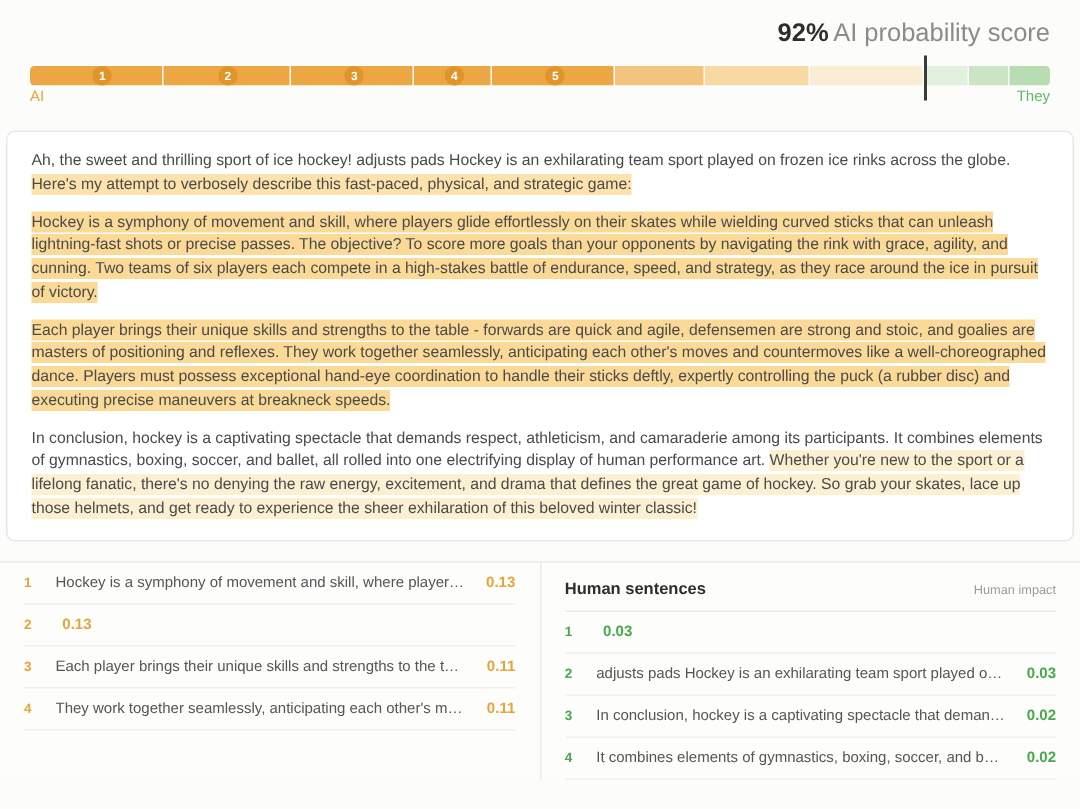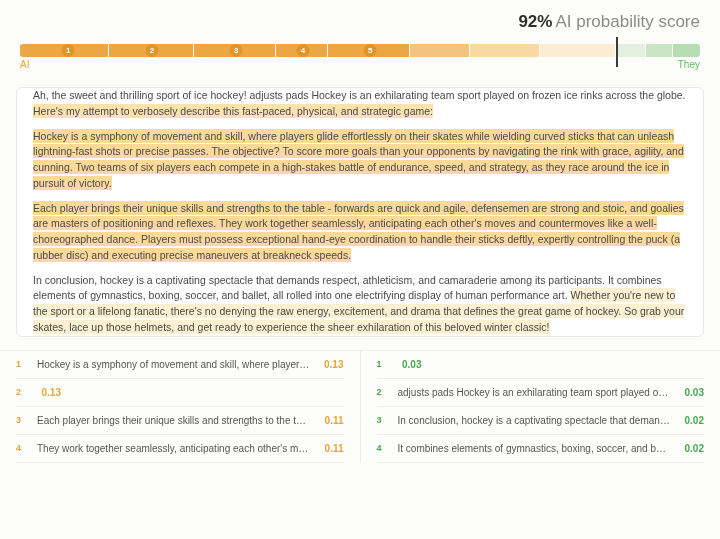--- a/index.html
+++ b/index.html
@@ -23,22 +23,22 @@
     position:absolute;top:7px;width:13px;height:13px;border-radius:50%;
     background:#DF952C;color:#fff;font-size:8px;font-weight:700;line-height:13px;
     text-align:center;transform:translateX(-50%);cursor:pointer;
   }
   .marker{position:absolute;top:0;width:2px;height:30px;background:#3B3B3B;transform:translateX(-50%)}
   .axis-label{position:absolute;top:22px;font-size:10px;font-weight:400}
   .axis-label.ai{left:0;color:#E8A33C}
   .axis-label.human{right:0;color:#5FBB63}
 
   .doc-card{
-    margin:10px 16px 0;background:#FFFFFF;border:1px solid #E8E8E5;border-radius:6px;
-    padding:0 16px;font-size:10.5px;line-height:1.5;color:#4a4a4a;
+    margin:10px 4px 0;background:#FFFFFF;border:1px solid #E8E8E5;border-radius:6px;
+    padding:12px 16px;font-size:10.5px;line-height:1.5;color:#4a4a4a;
   }
   .doc-card p{margin:0 0 9px}
   .doc-card p:last-child{margin-bottom:0}
   .hl{padding:1px 0;-webkit-box-decoration-break:clone;box-decoration-break:clone;cursor:pointer}
 
   .tables{display:flex;margin-top:13px;border-top:1px solid #ECECE9;background:#FDFDFB}
   .table{flex:1;min-width:0;padding:0 16px}
   .table + .table{border-left:1px solid #ECECE9}
   .table-head{display:flex;justify-content:space-between;align-items:baseline;padding:12px 0 8px;border-bottom:1px solid #E7E7E4}
   .table-title{font-size:11px;font-weight:700;color:#2d2d2d}
@@ -112,20 +112,24 @@
             <span class="row-impact ai-c">0.11</span>
           </div>
           <div class="sent-row">
             <span class="row-num ai-c">4</span>
             <span class="row-text">They work together seamlessly, anticipating each other's moves and countermoves like a well-choreographed dance.</span>
             <span class="row-impact ai-c">0.11</span>
           </div>
         </div>
     </div>
     <div class="table">
+      <div class="table-head">
+        <span class="table-title">Human sentences</span>
+        <span class="impact-label">Human impact</span>
+      </div>
       <div>
           <div class="sent-row">
             <span class="row-num human-c">1</span>
             <span class="row-impact human-c">0.03</span>
           </div>
           <div class="sent-row">
             <span class="row-num human-c">2</span>
             <span class="row-text">adjusts pads Hockey is an exhilarating team sport played on frozen ice rinks across the globe.</span>
             <span class="row-impact human-c">0.03</span>
           </div>

